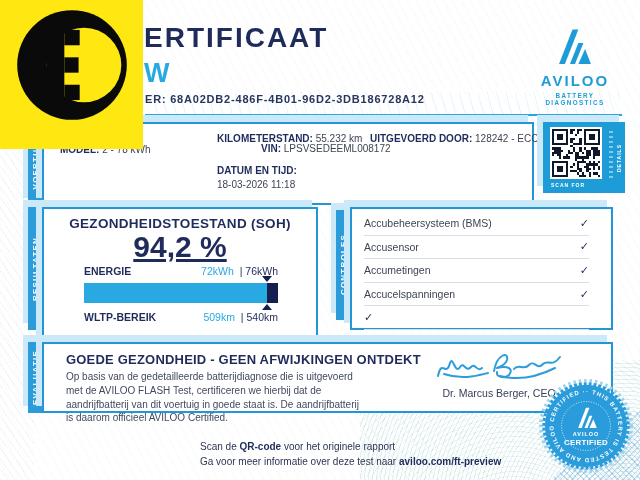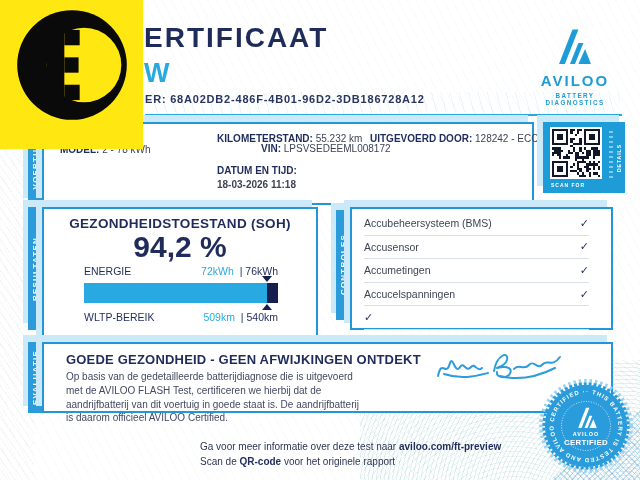--- a/index.html
+++ b/index.html
@@ -61,24 +61,24 @@
   .qr-details span{writing-mode:vertical-rl;transform:rotate(180deg);font-size:5px;font-weight:700;
     letter-spacing:1px;color:#ffffff;}
   .qr-zigzag{position:absolute;right:12px;top:6px;width:4px;height:50px;
     background:repeating-linear-gradient(0deg,rgba(255,255,255,.45) 0 2px,transparent 2px 5px);}
 
   .panel-results{left:42px;top:207px;width:276px;height:146px;}
   .tab-results{left:28px;top:207px;width:14px;height:123px;}
   .res-heading{position:absolute;left:0;top:7px;width:100%;text-align:center;
     font-size:13.5px;font-weight:700;letter-spacing:.3px;color:#1F2B5B;}
   .res-soh{position:absolute;left:0;top:21px;width:100%;text-align:center;
-    font-size:30px;font-weight:700;color:#1F2B5B;}
+    font-size:30px;font-weight:700;color:#1F2B5B;text-decoration:underline;}
   .res-row{position:absolute;left:40px;width:194px;display:flex;justify-content:space-between;
     font-size:10.5px;}
-  .res-row .lbl{font-weight:400;color:#1F2B5B;}
+  .res-row .lbl{font-weight:700;color:#1F2B5B;}
   .res-row .cur{color:#29A9E1;}
   .res-row .tot{color:#1F2B5B;margin-left:3px;}
   .row-energy{top:56px;}
   .row-wltp{top:102px;}
   .res-bar{position:absolute;left:40px;top:74px;width:194px;height:20px;background:#29A9E1;}
   .res-bar-dark{position:absolute;right:0;top:0;height:20px;background:#161F4D;}
   .marker{position:absolute;width:0;height:0;border-left:5px solid transparent;border-right:5px solid transparent;}
   .marker-down{top:67px;border-top:6px solid #161F4D;}
   .marker-up{top:95px;border-bottom:6px solid #161F4D;}
 
@@ -143,21 +143,21 @@
       <b>KILOMETERSTAND:</b>
       <span>55.232 km</span>
     </div>
     <div class="veh-field" style="left:173px;top:19px;margin-left:44px;">
       <b>VIN:</b>
       <span>LPSVSEDEEML008172</span>
     </div>
     <div class="veh-field" style="left:173px;top:41px;">
       <b>DATUM EN TIJD:</b>
     </div>
-    <div class="veh-field" style="left:173px;top:55px;font-weight:bold;">
+    <div class="veh-field" style="left:173px;top:55px;">
       <span>18-03-2026 11:18</span>
     </div>
     <div class="veh-field" style="left:326px;top:9px;">
       <b>UITGEVOERD DOOR:</b>
       <span>128242 - ECC</span>
     </div>
   </div>
 
   <div class="qr-block">
     <div class="qr-white">
@@ -361,20 +361,21 @@
     <div class="eval-sign">
       <svg width="130" height="38" viewBox="0 0 130 38">
         <g fill="none" stroke="#2D9CDB" stroke-width="2" stroke-linecap="round" stroke-linejoin="round">
           <path d="M4,28 C8,10 12,30 16,15 C19,7 21,27 26,19 C30,13 32,25 37,19 C41,14 43,25 48,20"></path>
           <path d="M10,26 C28,32 42,28 54,25"></path>
           <path d="M60,23 C63,6 75,3 73,12 C71,18 64,19 63,20 C74,17 80,21 75,27 C70,31 62,29 63,24"></path>
           <path d="M80,21 C84,15 90,23 95,17 C100,11 103,23 109,16 C114,11 118,20 126,9"></path>
           <path d="M66,28 C85,33 103,29 121,20"></path>
         </g>
       </svg>
+      <div class="eval-signatory">Dr. Marcus Berger, CEO</div>
     </div>
   </div>
 
   <div class="badge">
     <svg width="98" height="98" viewBox="0 0 100 100">
       <circle cx="50" cy="50" r="46" fill="none" stroke="#9AD2EF" stroke-width="4" stroke-dasharray="2.5 3"></circle>
       <circle cx="50" cy="50" r="42" fill="#2B9CDB"></circle>
       <circle cx="50" cy="50" r="43" fill="none" stroke="#2B9CDB" stroke-width="3" stroke-dasharray="3 2"></circle>
       <defs>
         <path id="ringpath" d="M50,17 a33,33 0 1,1 -0.01,0"></path>
@@ -387,22 +388,22 @@
         <polygon points="12,88 44,6 58,6 26,88" fill="#ffffff"></polygon>
         <polygon points="38,88 58,38 70,38 50,88" fill="#ffffff"></polygon>
         <polygon points="58,88 74,52 88,88" fill="#ffffff"></polygon>
       </g>
       <text x="50" y="60" text-anchor="middle" font-size="5.6" font-weight="700" fill="#ffffff" letter-spacing="1" font-family="Liberation Sans, sans-serif">AVILOO</text>
       <text x="50" y="69" text-anchor="middle" font-size="8" font-weight="700" fill="#ffffff" letter-spacing="0.3" font-family="Liberation Sans, sans-serif">CERTIFIED</text>
     </svg>
   </div>
 
   <div class="footer">
+    <div><span>Scan de </span><b>QR-code</b><span> voor het originele rapport</span></div>
     <div><span>Ga voor meer informatie over deze test naar </span><b>aviloo.com/ft-preview</b></div>
-    <div><span>Scan de </span><b>QR-code</b><span> voor het originele rapport</span></div>
   </div>
 
   <div class="yellow-box">
     <svg class="ev-logo" width="114" height="114" viewBox="0 0 104 104">
       <circle cx="52" cy="52" r="50" fill="#0A0A0A"></circle>
       <circle cx="63" cy="52" r="34" fill="#FFE712"></circle>
       <rect x="29" y="20" width="16" height="64" fill="#0A0A0A"></rect>
       <rect x="45" y="20" width="14" height="14" fill="#0A0A0A"></rect>
       <rect x="45" y="45" width="13" height="14" fill="#0A0A0A"></rect>
       <rect x="45" y="70" width="14" height="14" fill="#0A0A0A"></rect>

